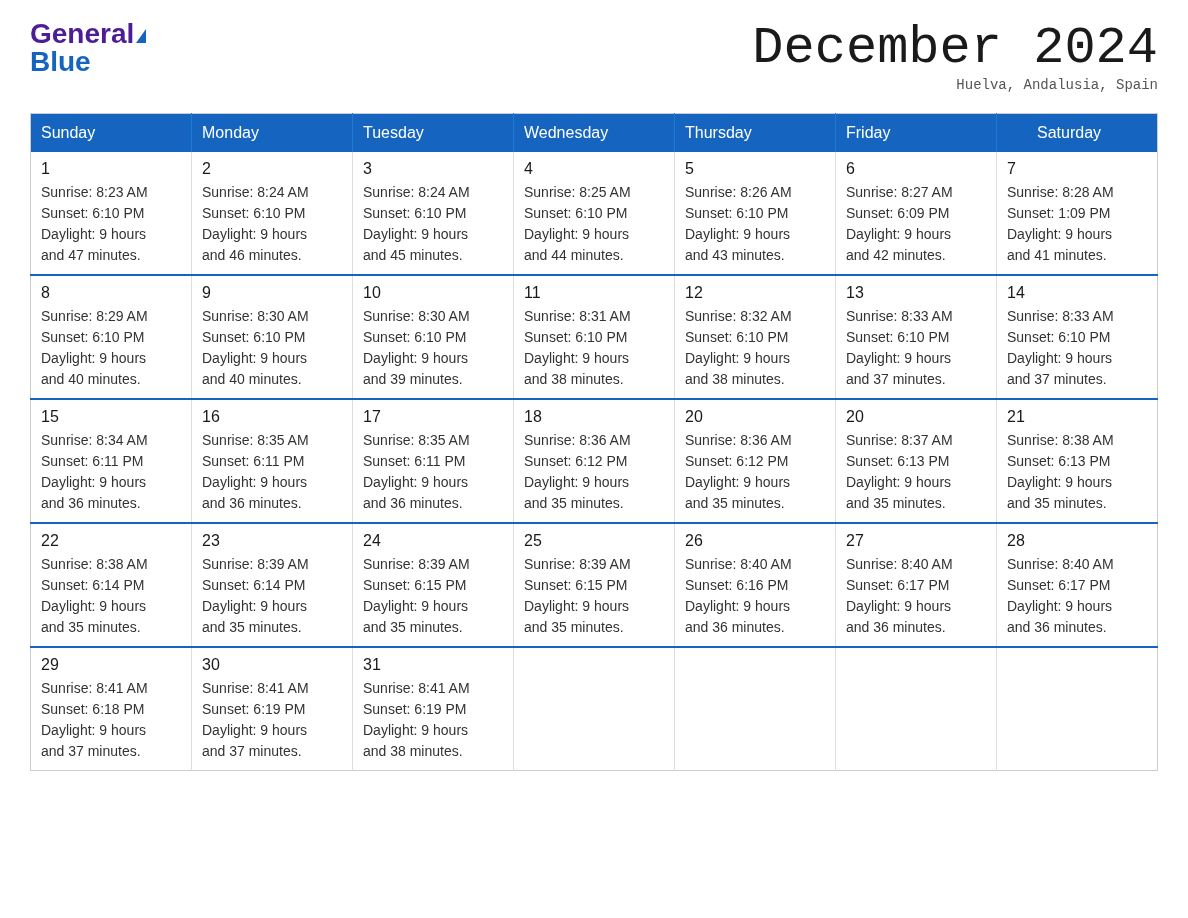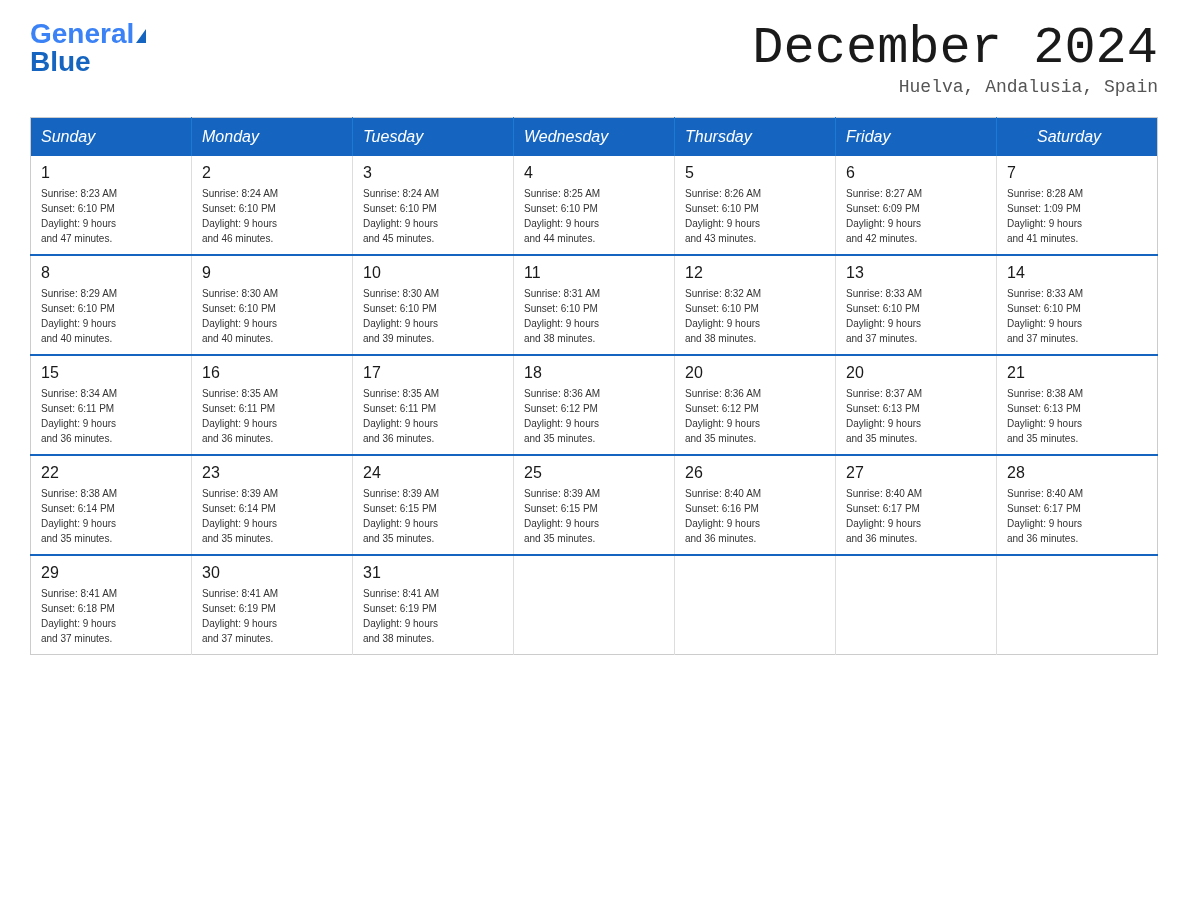--- a/index.html
+++ b/index.html
@@ -20,21 +20,21 @@
       display: flex;
       flex-direction: column;
       align-items: flex-start;
     }
     .logo-text {
       font-size: 28px;
       font-weight: bold;
       color: #1a1a1a;
       line-height: 1;
     }
-    .logo-general { color: #3b82f6; }
+    .logo-general { color: #4c1d95; }
     .logo-blue { color: #1565c0; }
     .logo-triangle {
       display: inline-block;
       width: 0;
       height: 0;
       border-left: 10px solid transparent;
       border-bottom: 14px solid #1565c0;
       margin-left: 2px;
       vertical-align: middle;
     }
@@ -42,38 +42,37 @@
       text-align: right;
       font-family: Liberation Mono, monospace;
     }
     .month-title {
       font-size: 52px;
       font-weight: 300;
       color: #1a1a1a;
       line-height: 1.1;
     }
     .location-title {
-      font-size: 18px;
+      font-size: 14px;
       color: #555;
       font-weight: normal;
     }
     .calendar {
       width: 100%;
       border-collapse: collapse;
       border: 1px solid #ccc;
     }
     .calendar th {
       background-color: #1565c0;
       color: white;
       padding: 10px 10px;
       text-align: left;
       font-size: 16px;
       font-weight: normal;
       border-right: 1px solid #1a7ad4;
-      font-style: italic;
     }
     .calendar th:last-child {
       border-right: none;
       padding-left: 40px;
     }
     .calendar td {
       vertical-align: top;
       padding: 8px 10px;
       border-right: 1px solid #ddd;
       border-bottom: 2px solid #1565c0;
@@ -89,21 +88,21 @@
       border-bottom: none;
     }
     .day-number {
       font-size: 16px;
       font-weight: normal;
       color: #1a1a1a;
       display: block;
       margin-bottom: 4px;
     }
     .day-info {
-      font-size: 10px;
+      font-size: 14px;
       color: #333;
       line-height: 1.5;
     }
     .empty-cell {
       background: #fff;
     }
   </style>
 </head>
 <body>
 

